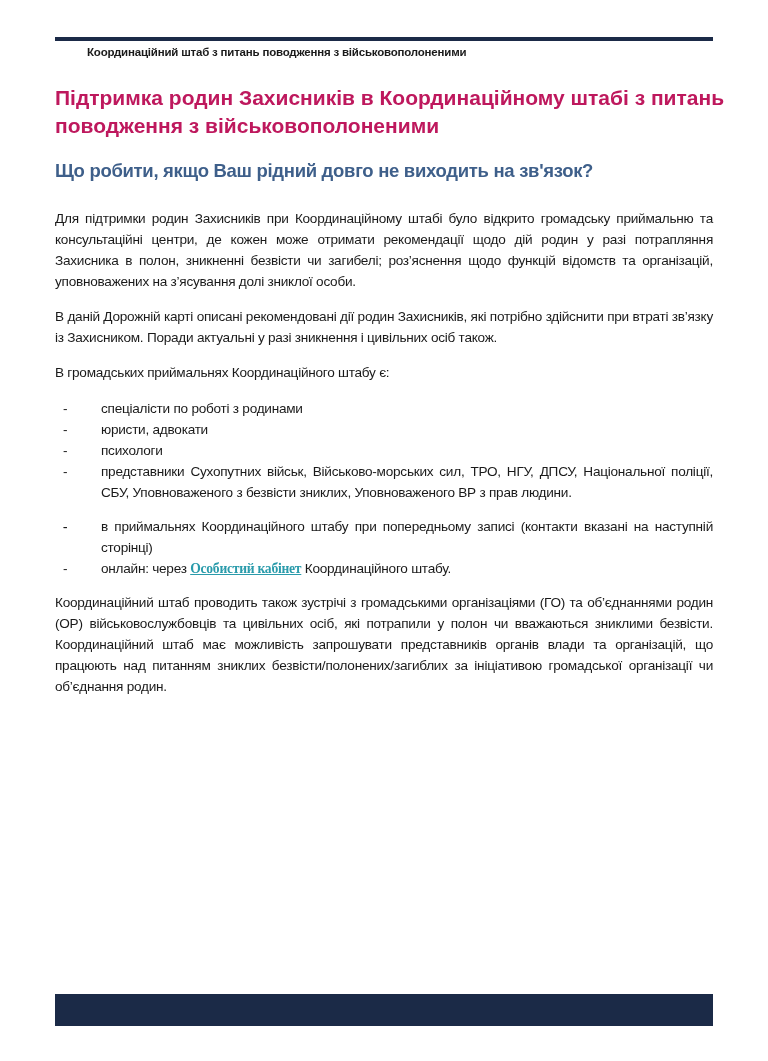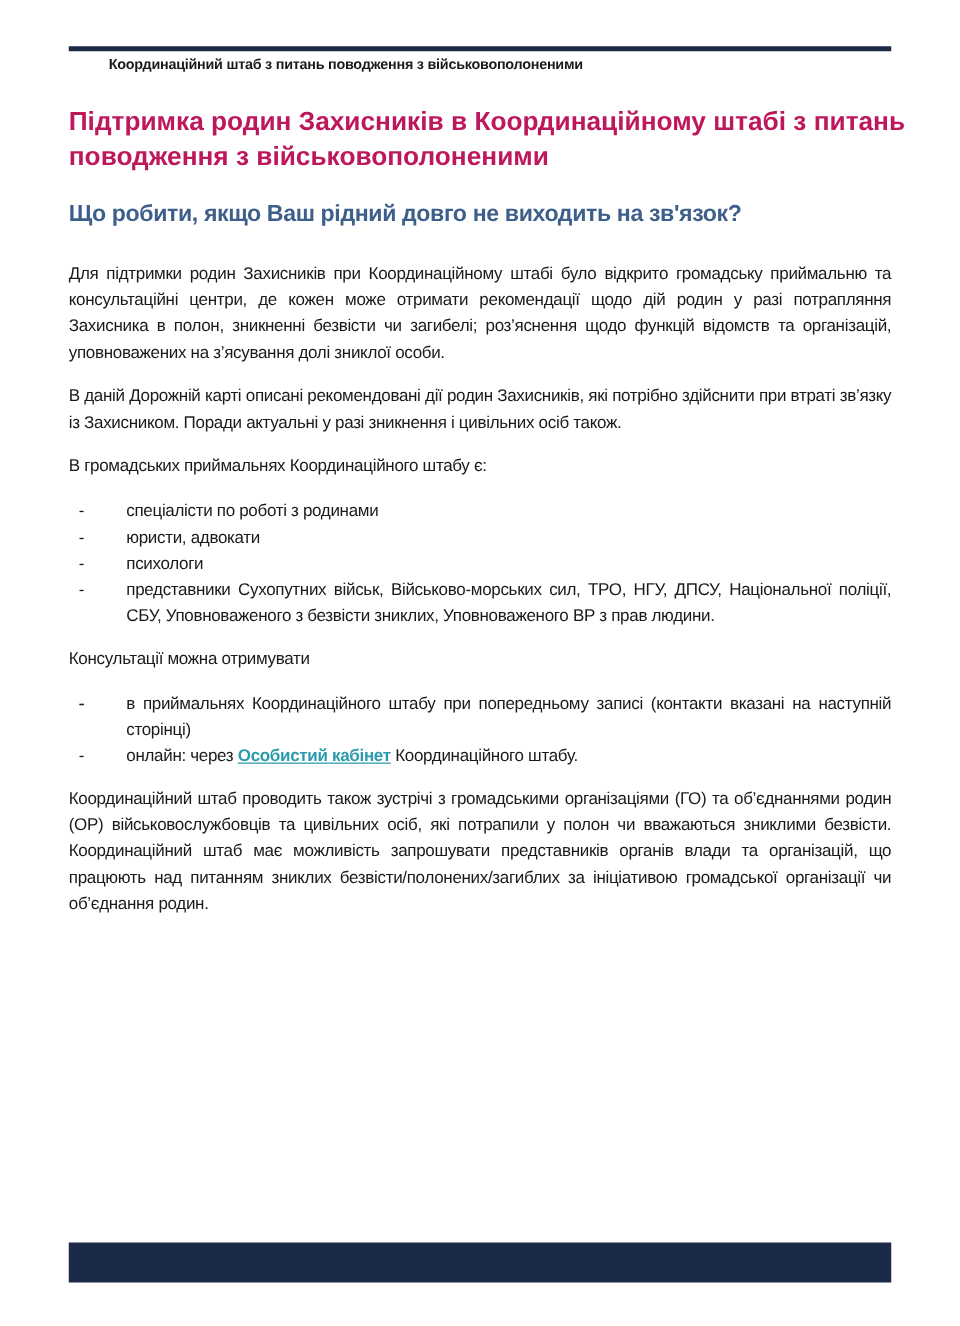--- a/index.html
+++ b/index.html
@@ -8,21 +8,21 @@
   .top-rule { position:absolute; left:55px; top:37px; width:658px; height:4px; background:#1b2a47; }
   .header-text { position:absolute; left:55px; top:46px; font-size:11.5px; font-weight:bold; letter-spacing:-0.2px; color:#1a1a1a;padding-left:32px; }
   .title { position:absolute; left:55px; top:84px; width:670px; font-size:21px; font-weight:bold; line-height:28px; color:#be185d; margin:0; }
   .subtitle { position:absolute; left:55px; top:160px; font-size:18.5px; font-weight:bold; color:#3e5f8a; letter-spacing:-0.3px; margin:0;text-align:right; }
   .content { position:absolute; left:55px; top:208px; width:658px; font-size:13.6px; line-height:21px; letter-spacing:-0.25px; }
   .content p { margin:0 0 13px 0; text-align:justify; }
   .content ul { list-style:none; margin:0 0 13px 0; padding:0; }
   .content li { position:relative; padding-left:46px; text-align:justify; margin-bottom:0; }
   .content li .dash { position:absolute; left:8px; top:0; }
   .lead { margin-bottom:15px !important; }
-  a.link { color:#2a9bab; text-decoration:underline; font-weight:bold; }
+  a.link { color:#2a9bab; text-decoration:underline; font-weight:bold;font-family:Liberation Serif, serif; }
   .footer-bar { position:absolute; left:55px; top:994px; width:658px; height:32px; background:#1b2a47; }
   .p-tight { margin-bottom:14px !important; }
 </style>
 </head>
 <body>
 
 <div class="top-rule"></div>
 <div class="header-text">Координаційний штаб з питань поводження з військовополоненими</div>
 
 <h1 class="title">Підтримка родин Захисників в Координаційному штабі з питань поводження з військовополоненими</h1>
@@ -33,21 +33,20 @@
   <p class="p-tight">В даній Дорожній карті описані рекомендовані дії родин Захисників, які потрібно здійснити при втраті зв’язку із Захисником. Поради актуальні у разі зникнення і цивільних осіб також.</p>
   <p class="lead">В громадських приймальнях Координаційного штабу є:</p>
 
   <ul>
     <li><span class="dash">-</span><span>спеціалісти по роботі з родинами</span></li>
     <li><span class="dash">-</span><span>юристи, адвокати</span></li>
     <li><span class="dash">-</span><span>психологи</span></li>
     <li><span class="dash">-</span><span>представники Сухопутних військ, Військово-морських сил, ТРО, НГУ, ДПСУ, Національної поліції, СБУ, Уповноваженого з безвісти зниклих, Уповноваженого ВР з прав людини.</span></li>
   </ul>
 
-  <p class="lead">Консультації можна отримувати</p>
 
   <ul>
     <li><span class="dash">-</span></li>
     <li><span class="dash">-</span><span>в приймальнях Координаційного штабу при попередньому записі (контакти вказані на наступній сторінці)</span></li>
     <li><span class="dash">-</span><span>онлайн: через </span><a class="link" href="#">Особистий кабінет</a><span> Координаційного штабу.</span></li>
   </ul>
 
   <p>Координаційний штаб проводить також зустрічі з громадськими організаціями (ГО) та об’єднаннями родин (ОР) військовослужбовців та цивільних осіб, які  потрапили у полон чи вважаються зниклими безвісти. Координаційний  штаб має можливість запрошувати представників органів влади та організацій, що працюють над питанням зниклих безвісти/полонених/загиблих за ініціативою громадської організації чи об’єднання родин.</p>
 </div>
 

